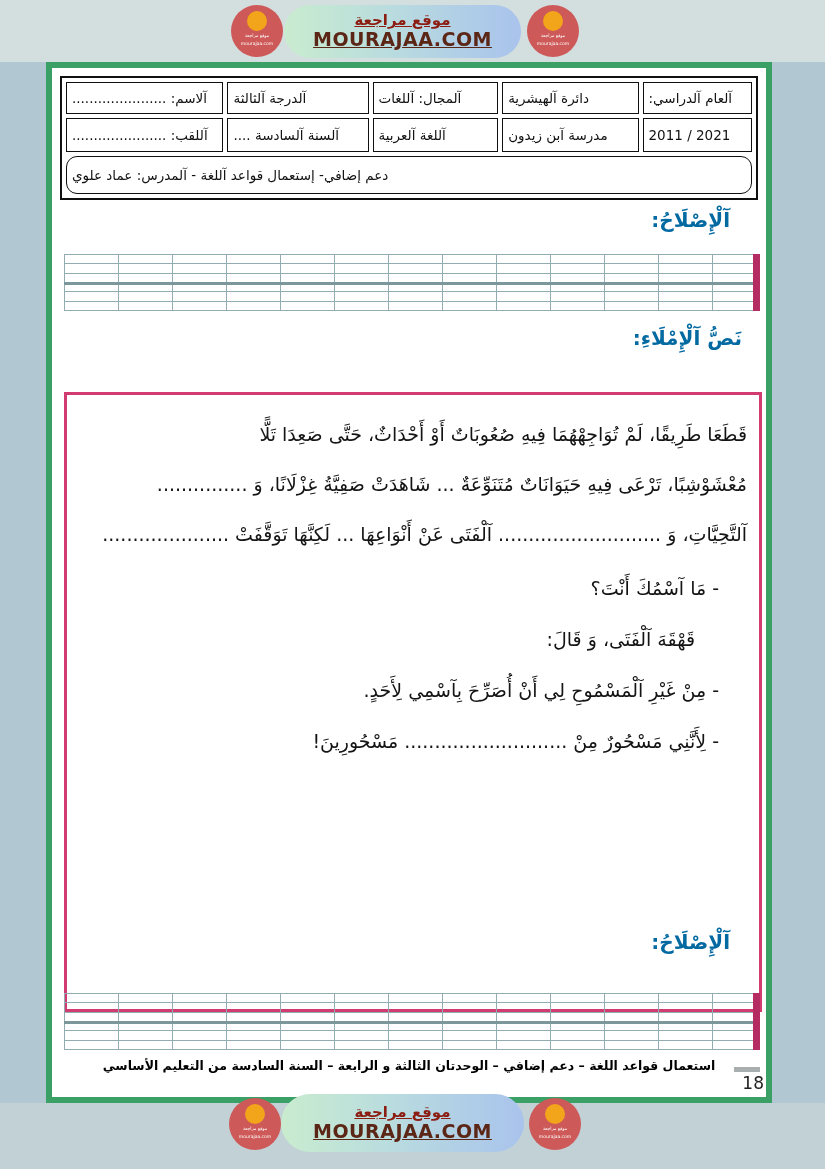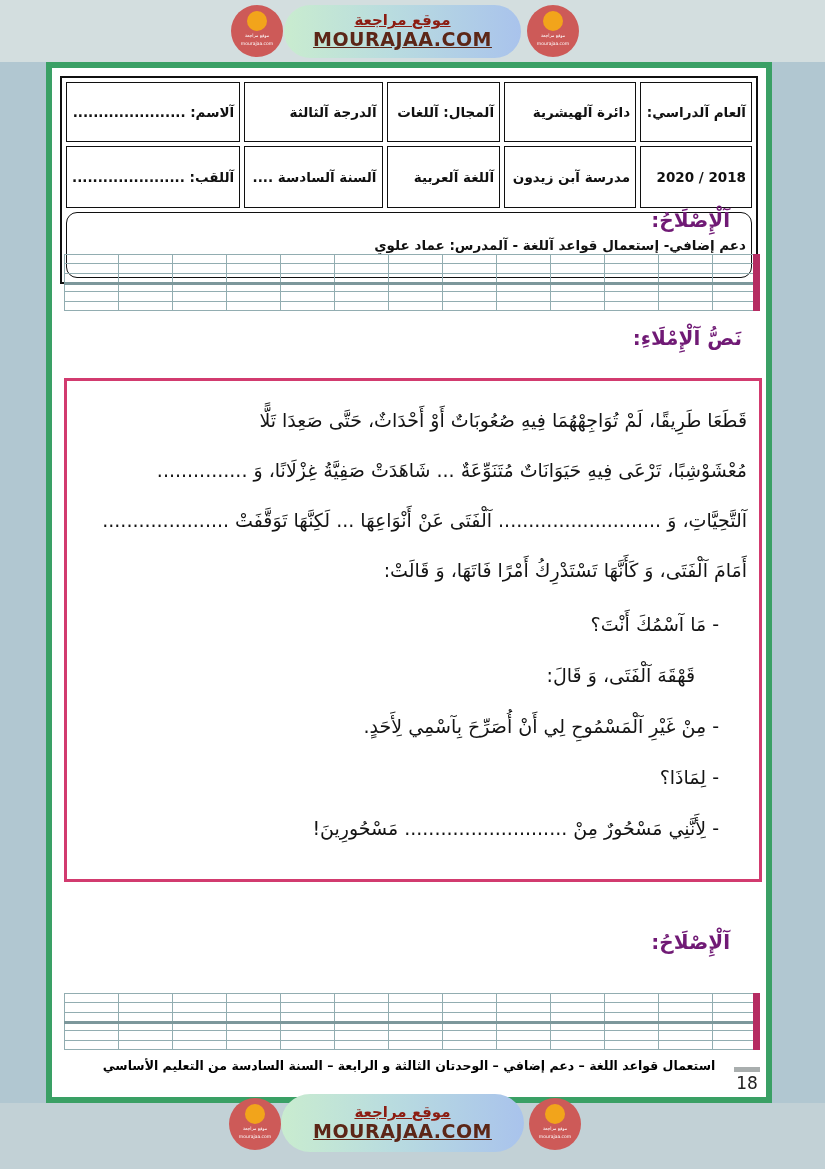--- a/index.html
+++ b/index.html
@@ -40,63 +40,63 @@
     position:absolute;left:46px;top:62px;width:726px;height:1041px;
     box-sizing:border-box;background:#fff;border:6px solid #3aa065;
   }
   
   table.hdr{
     position:absolute;top:8px;left:8px;width:698px;
     border-collapse:separate;border-spacing:4px;
     border:2px solid #101010;background:#fff;direction:rtl;
   }
   table.hdr td{
-    border:1.5px solid #101010;font-size:13.5px;font-weight:bold;color:#111;
-    text-align:right;vertical-align:middle;padding:16px 5px;white-space:nowrap;
+    border:1.5px solid #101010;font-size:13.5px;font-weight:normal;color:#111;
+    text-align:left;vertical-align:middle;padding:2px 5px;white-space:nowrap;
   }
   td.c1{width:104px;} td.c2{width:136px;} td.c3{width:128px;} td.c4{width:140px;} td.c5{width:150px;}
   tr.r1 td{height:26px;} tr.r2 td{height:28px;}
   td.right{text-align:right;}
   td.support{height:32px;text-align:center;font-size:14px;border-radius:11px;}
   
   .heading{
-    position:absolute;direction:rtl;font-weight:bold;color:#701a75;
+    position:absolute;direction:rtl;font-weight:bold;color:#0369a1;
     font-size:20px;
   }
   .h-islah1{top:140px;right:36px;}
   .h-imla{top:258px;right:24px;}
   .h-islah2{top:862px;right:36px;}
   
   .rules{
     position:absolute;left:12px;width:696px;height:57px;
     background-image:
       repeating-linear-gradient(to right,#92adb1 0 1px,transparent 1px 54px),
       repeating-linear-gradient(to bottom,#92adb1 0 1px,transparent 1px 9.3px);
   }
   .rules .midline{position:absolute;left:0;top:28px;width:100%;height:2.5px;background:#7c979b;}
   .rules .marginbar{position:absolute;right:0;top:0;width:7px;height:100%;background:#b52c62;}
   .rules-1{top:186px;}
   .rules-2{top:925px;}
   
   .dict-box{
-    position:absolute;left:12px;top:310px;width:698px;height:504px;
+    position:absolute;left:12px;top:324px;width:698px;height:620px;
     box-sizing:border-box;border:3px solid #d23b6f;background:#fff;
     direction:rtl;color:#141414;
   }
   .para{margin:14px 12px 0 10px;font-size:19px;line-height:50px;text-align:right;}
   .para div{white-space:nowrap;}
   .dialogue{margin:4px 40px 0 10px;font-size:19px;line-height:51px;}
   .dlg-line{white-space:nowrap;}
   .dlg-line.no-dash{padding-right:24px;}
   
   .footer-line{
     position:absolute;top:990px;left:0;width:100%;text-align:center;direction:rtl;
     font-size:12.5px;font-weight:bold;color:#000000;
   }
-  .page-num-wrap{position:absolute;top:999px;right:2px;text-align:center;width:34px;}
+  .page-num-wrap{position:absolute;top:999px;right:2px;text-align:right;width:34px;}
   .page-num-bar{width:26px;height:5px;background:#a9aeae;margin:0 auto 1px auto;}
   .page-num{font-size:17px;color:#222;font-family:"DejaVu Sans",sans-serif;}
 </style>
 </head>
 <body>
 
 <div class="strip strip-top">
   <div class="logo logo-tl">
     <div class="orb"></div>
     <div class="tiny">موقع مراجعة</div>
@@ -118,21 +118,21 @@
   <table class="hdr">
     <tbody>
         <tr class="r1">
       <td class="c1 right">آلعام آلدراسي:</td>
       <td class="c2">دائرة آلهيشرية</td>
       <td class="c3">آلمجال: آللغات</td>
       <td class="c4">آلدرجة آلثالثة</td>
       <td class="c5 right">آلاسم: ......................</td>
     </tr>
     <tr class="r2">
-      <td class="c1">2018 / 2020</td>
+      <td class="c1">2021 / 2011</td>
       <td class="c2">مدرسة آبن زيدون</td>
       <td class="c3">آللغة آلعربية</td>
       <td class="c4">آلسنة آلسادسة ....</td>
       <td class="c5 right">آللقب: ......................</td>
     </tr>
     <tr>
       <td class="support" colspan="5">دعم إضافي- إستعمال قواعد آللغة  -  آلمدرس: عماد علوي</td>
     </tr>
   </tbody>
     </table>
@@ -144,27 +144,25 @@
     <div class="marginbar"></div>
   </div>
 
   <div class="heading h-imla">نَصُّ آلْإِمْلَاءِ:</div>
 
   <div class="dict-box">
     <div class="para">
       <div>قَطَعَا طَرِيقًا، لَمْ تُوَاجِهْهُمَا فِيهِ صُعُوبَاتٌ أَوْ أَحْدَاثٌ، حَتَّى صَعِدَا تَلًّا</div>
       <div>مُعْشَوْشِبًا، تَرْعَى فِيهِ حَيَوَانَاتٌ مُتَنَوِّعَةٌ ... شَاهَدَتْ صَفِيَّةُ غِزْلَانًا، وَ ...............</div>
       <div>آلتَّحِيَّاتِ، وَ ........................... آلْفَتَى عَنْ أَنْوَاعِهَا ... لَكِنَّهَا تَوَقَّفَتْ .....................</div>
-      <div>أَمَامَ آلْفَتَى، وَ كَأَنَّهَا تَسْتَدْرِكُ أَمْرًا فَاتَهَا، وَ قَالَتْ:</div>
     </div>
     <div class="dialogue">
       <div class="dlg-line">-  مَا آسْمُكَ أَنْتَ؟</div>
       <div class="dlg-line no-dash">قَهْقَهَ آلْفَتَى، وَ قَالَ:</div>
       <div class="dlg-line">-  مِنْ غَيْرِ آلْمَسْمُوحِ لِي أَنْ أُصَرِّحَ بِآسْمِي لِأَحَدٍ.</div>
-      <div class="dlg-line">-  لِمَاذَا؟</div>
       <div class="dlg-line">-  لِأَنَّنِي مَسْحُورٌ مِنْ ........................... مَسْحُورِينَ!</div>
     </div>
   </div>
 
   <div class="heading h-islah2">آلْإِصْلَاحُ:</div>
 
   <div class="rules rules-2">
     <div class="midline"></div>
     <div class="marginbar"></div>
   </div>

